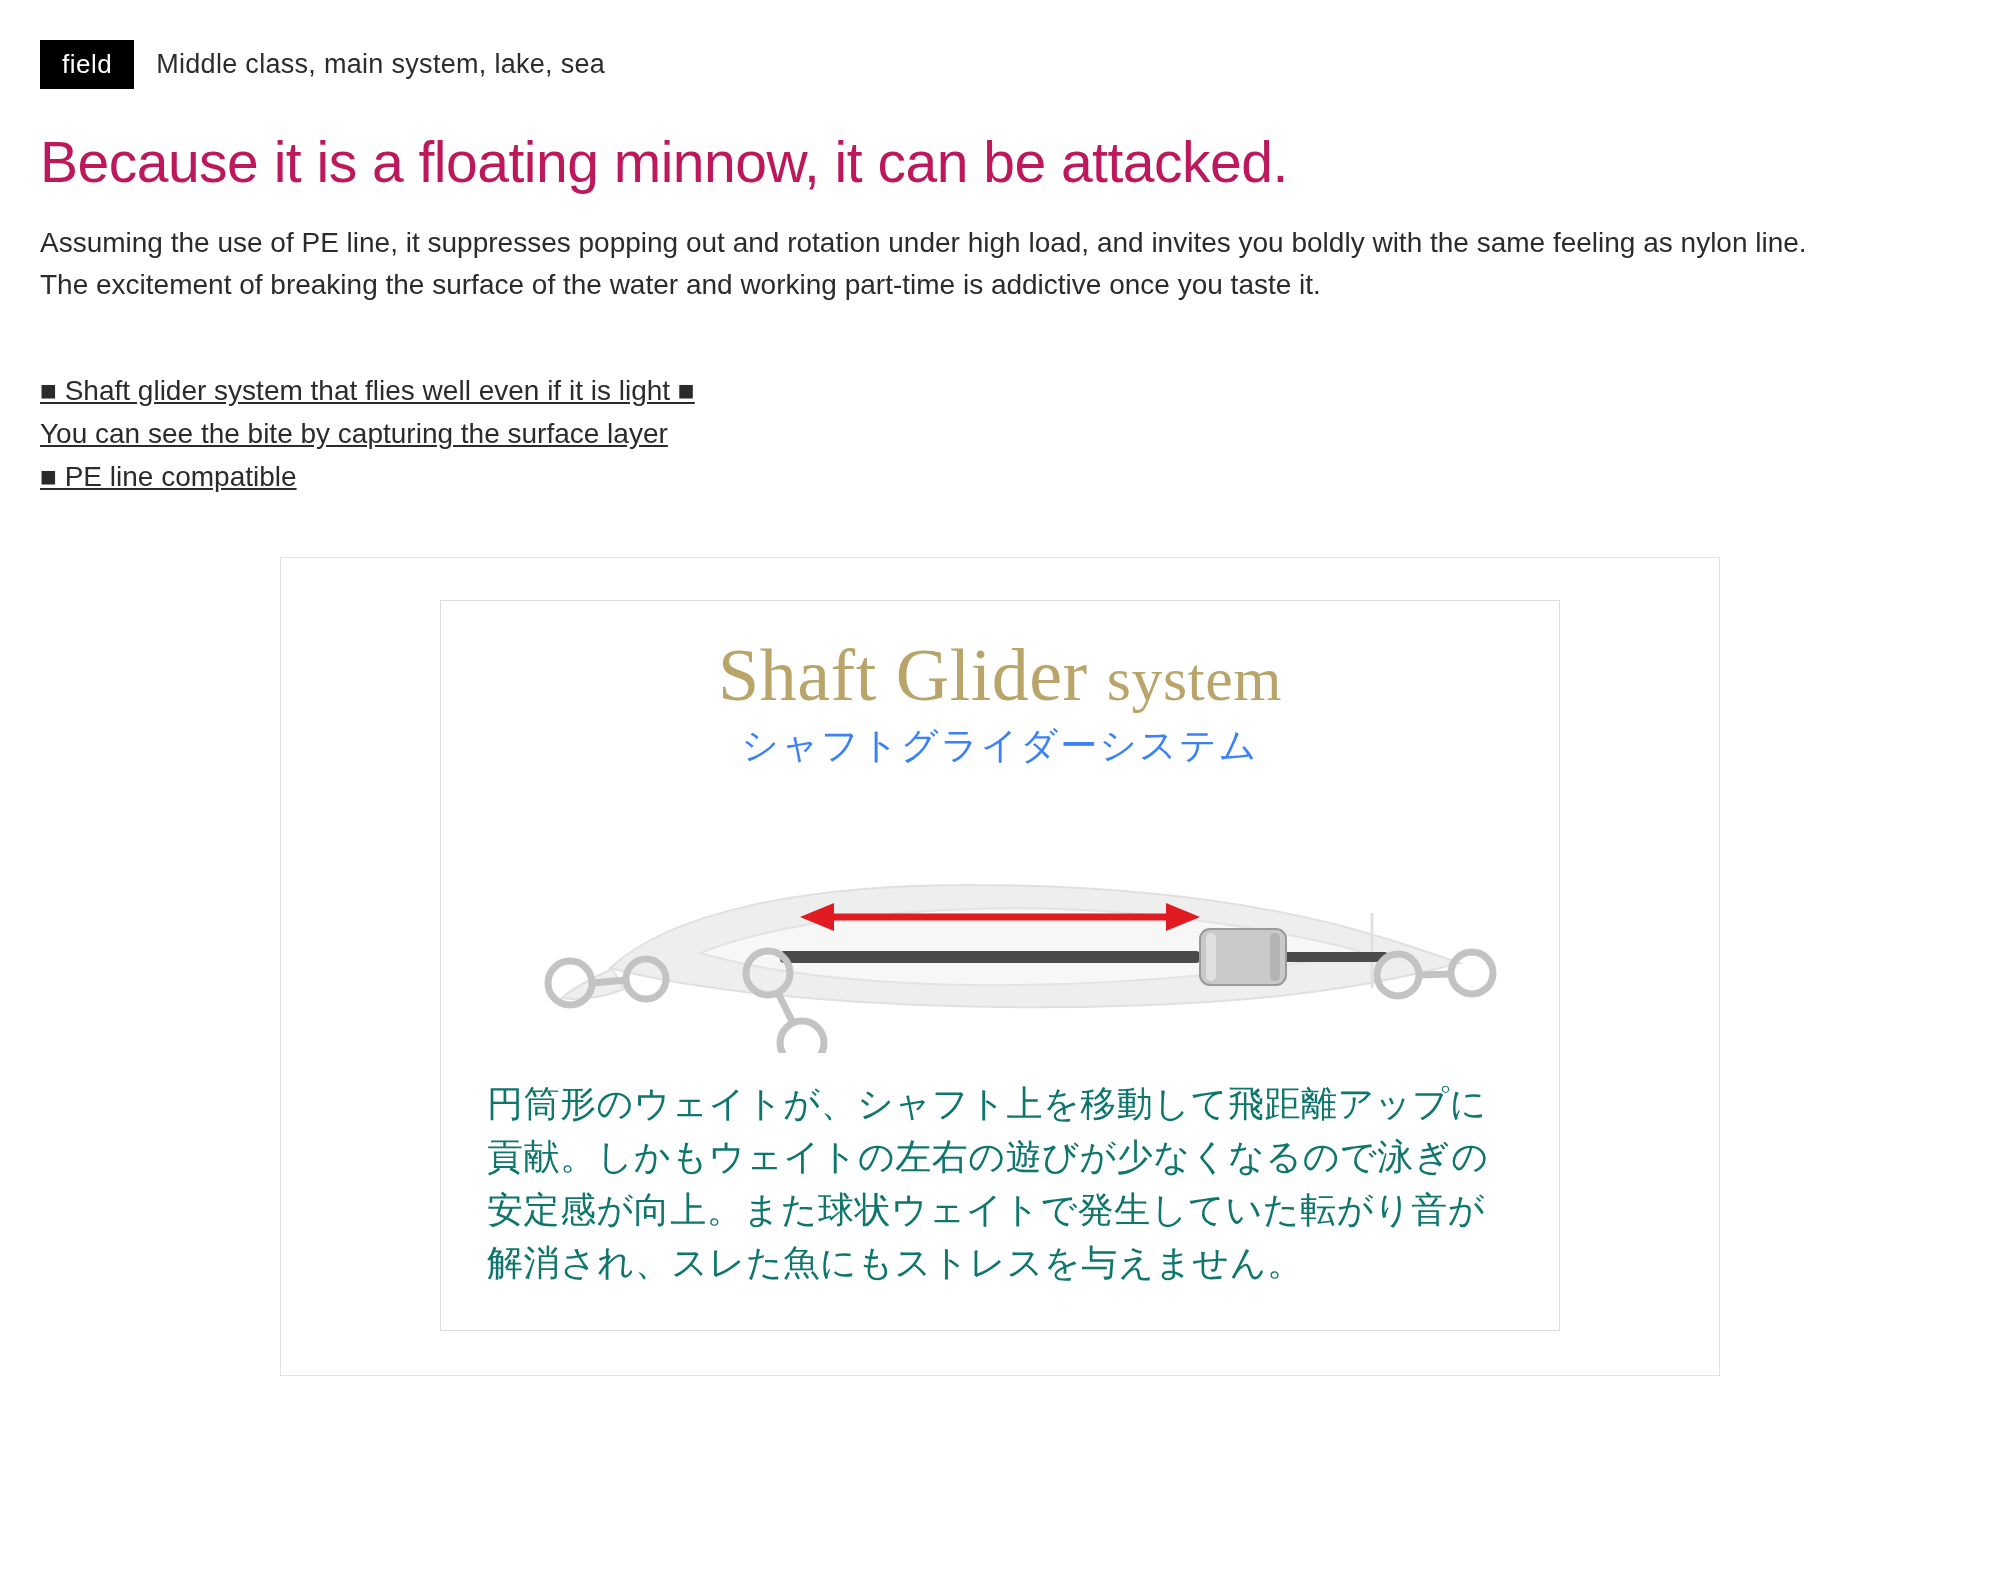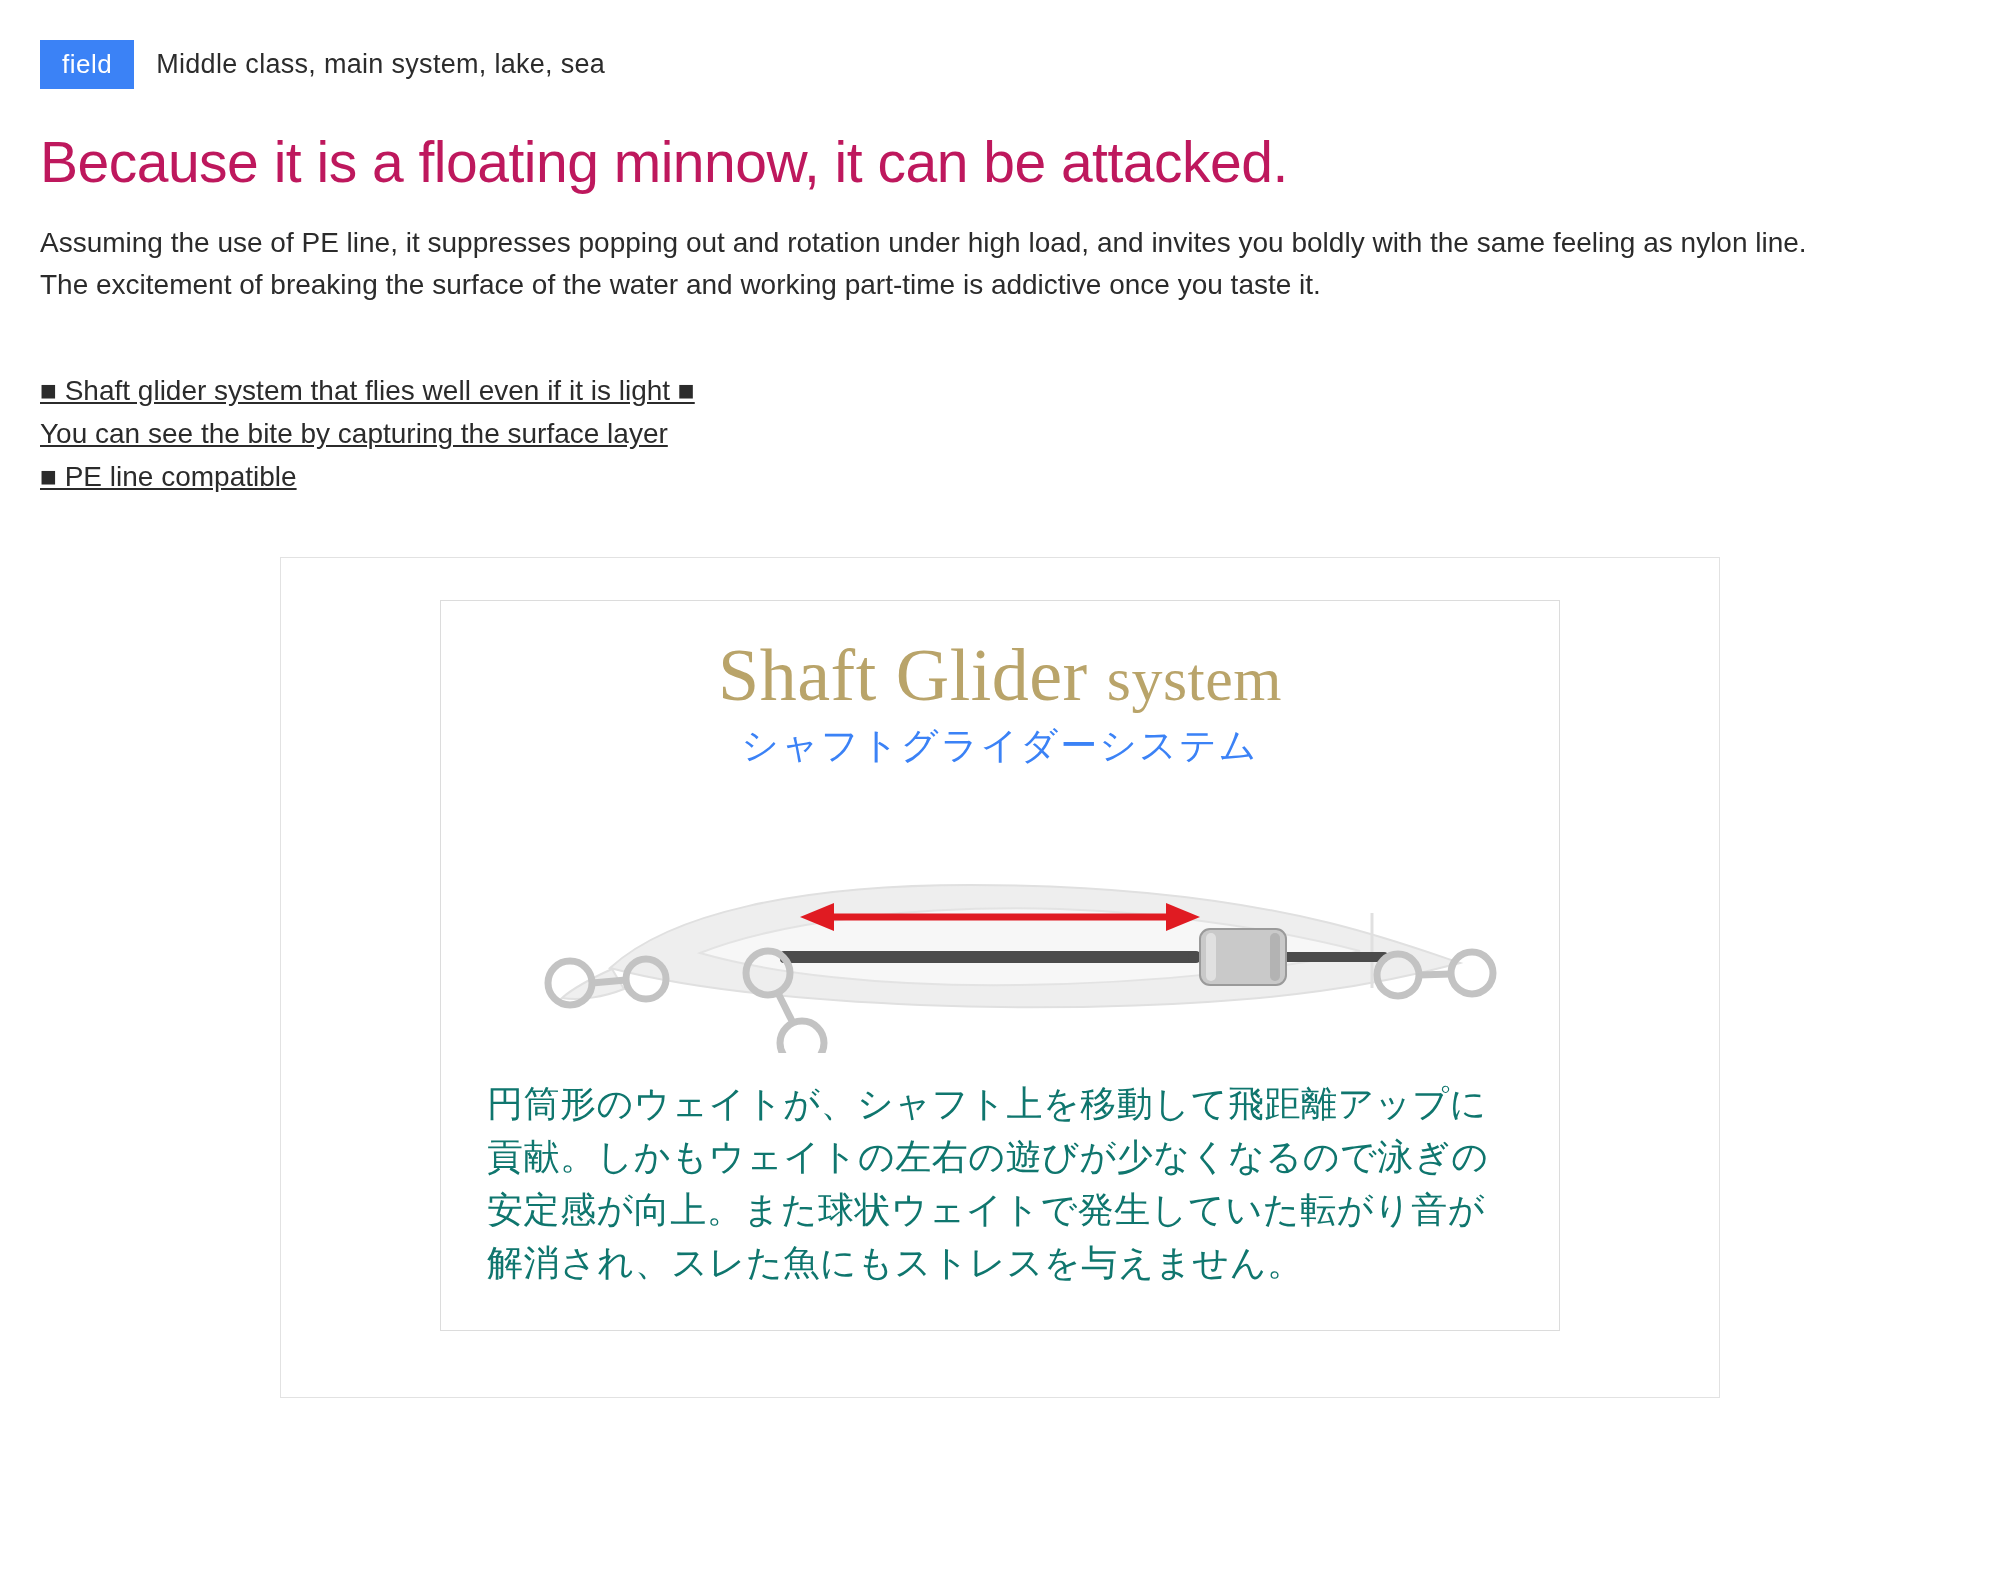--- a/index.html
+++ b/index.html
@@ -22,21 +22,21 @@
   }
 
   
   .field-row {
     display: flex;
     align-items: center;
     gap: 22px;
     margin-top: 10px;
   }
   .field-tag {
-    background: #3b82f6;
+    background: #000000;
     color: #ffffff;
     font-size: 26px;
     line-height: 1;
     padding: 11px 22px 12px 22px;
     letter-spacing: 0.5px;
   }
   .field-text {
     font-size: 27px;
     color: #2c2c2c;
     letter-spacing: 0.3px;
@@ -73,21 +73,21 @@
     text-decoration: underline;
   }
   .bullets p { margin: 0; }
 
   
   .figure-outer {
     margin: 58px auto 0 auto;
     width: 1440px;
     border: 1px solid #e2e2e2;
     box-sizing: border-box;
-    padding: 42px 0 66px 0;
+    padding: 42px 0 44px 0;
     background: #ffffff;
   }
   .figure-inner {
     width: 1120px;
     margin: 0 auto;
     border: 1px solid #dcdcdc;
     box-sizing: border-box;
     padding: 36px 40px 40px 40px;
     background: #ffffff;
     text-align: center;

